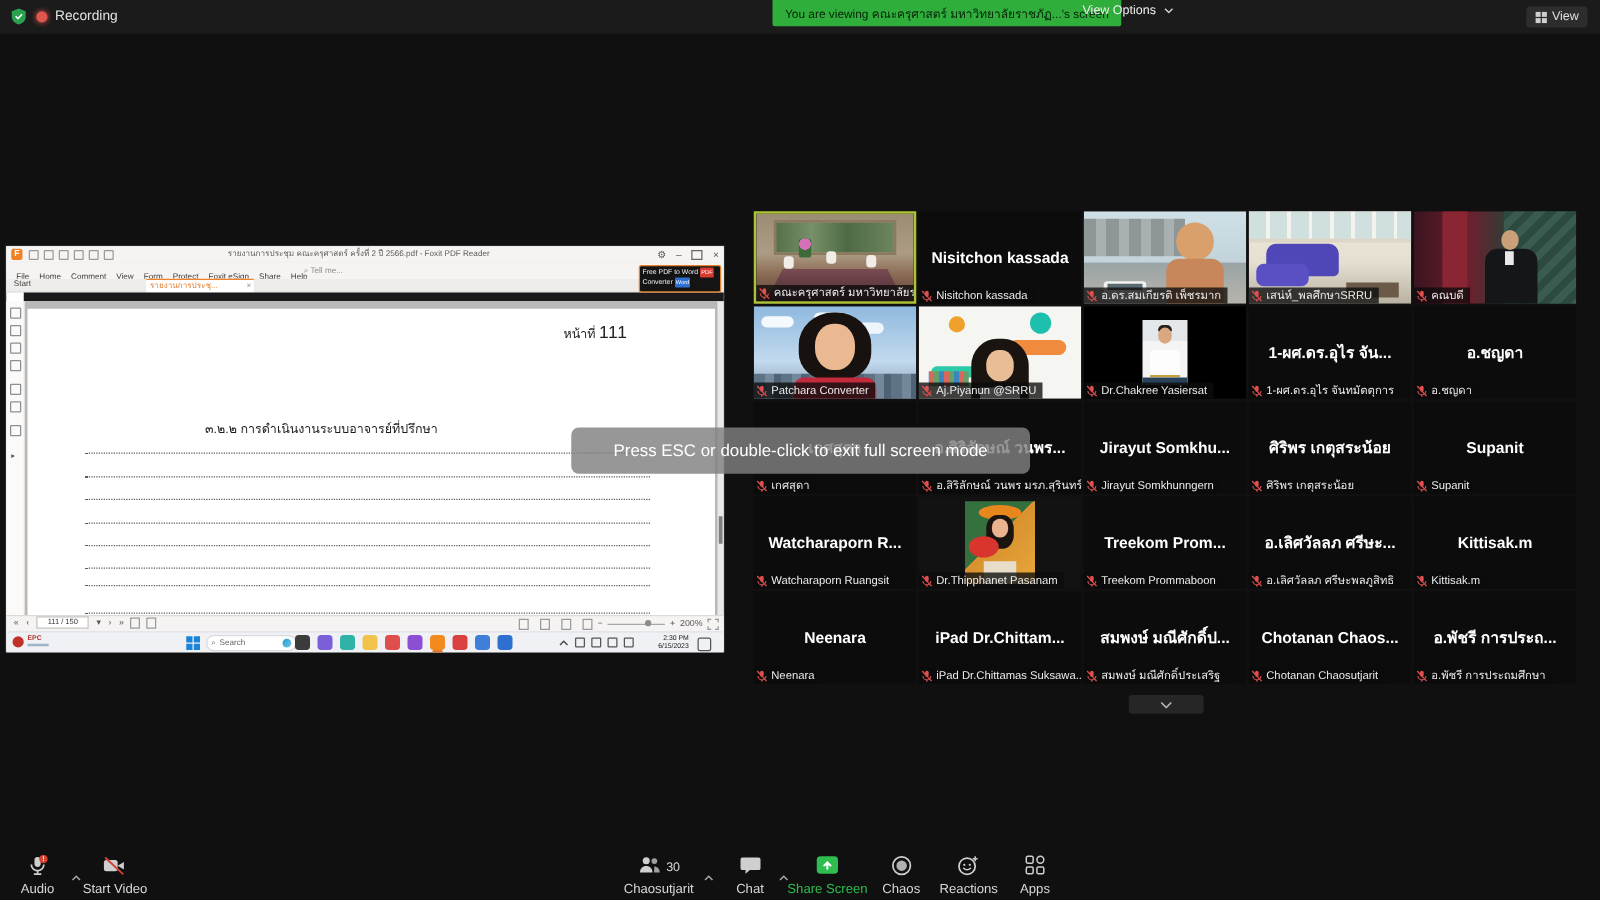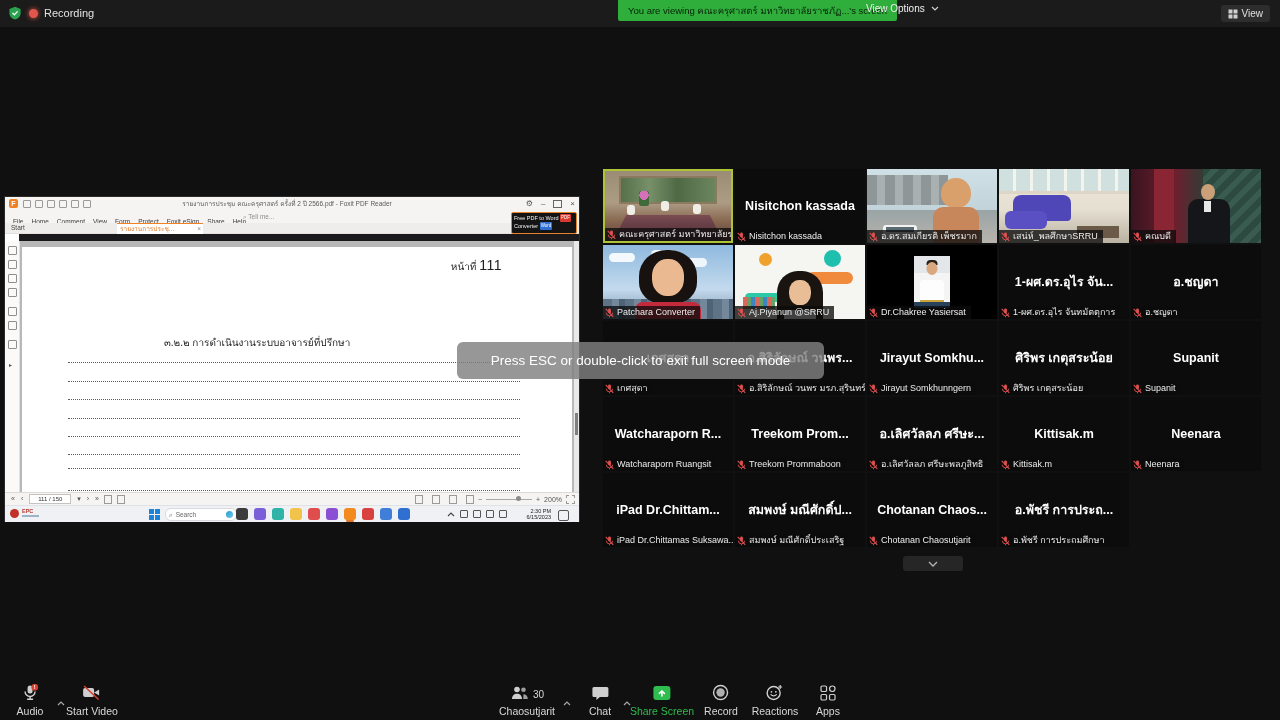--- a/index.html
+++ b/index.html
@@ -583,20 +583,40 @@
           <svg width="9" height="10" viewBox="0 0 10 11" style="flex:none">
             <rect x="3.4" y="0.5" width="3.2" height="5.5" rx="1.6" fill="#e05050"></rect>
             <path d="M1.5 5.2a3.5 3.5 0 0 0 7 0" fill="none" stroke="#e05050" stroke-width="1"></path>
             <line x1="5" y1="8.7" x2="5" y2="10.3" stroke="#e05050" stroke-width="1"></line>
             <line x1="0.8" y1="0.8" x2="9.2" y2="9.8" stroke="#e05050" stroke-width="1.2"></line>
           </svg>
           <span>Watcharaporn Ruangsit</span>
         </div>
       </div>
       <div class="tile">
+        <div class="sc s-tp">
+          <div class="tp-photo">
+            <div class="tp-hat"></div>
+            <div class="tp-hair"></div>
+            <div class="tp-face"></div>
+            <div class="tp-bubble"></div>
+            <div class="tp-dress"></div>
+          </div>
+        </div>
+        <div class="tile-label">
+          <svg width="9" height="10" viewBox="0 0 10 11" style="flex:none">
+            <rect x="3.4" y="0.5" width="3.2" height="5.5" rx="1.6" fill="#e05050"></rect>
+            <path d="M1.5 5.2a3.5 3.5 0 0 0 7 0" fill="none" stroke="#e05050" stroke-width="1"></path>
+            <line x1="5" y1="8.7" x2="5" y2="10.3" stroke="#e05050" stroke-width="1"></line>
+            <line x1="0.8" y1="0.8" x2="9.2" y2="9.8" stroke="#e05050" stroke-width="1.2"></line>
+          </svg>
+          <span>Dr.Thipphanet Pasanam</span>
+        </div>
+      </div>
+      <div class="tile">
         <div class="center-name">Treekom  Prom...</div>
         <div class="tile-label">
           <svg width="9" height="10" viewBox="0 0 10 11" style="flex:none">
             <rect x="3.4" y="0.5" width="3.2" height="5.5" rx="1.6" fill="#e05050"></rect>
             <path d="M1.5 5.2a3.5 3.5 0 0 0 7 0" fill="none" stroke="#e05050" stroke-width="1"></path>
             <line x1="5" y1="8.7" x2="5" y2="10.3" stroke="#e05050" stroke-width="1"></line>
             <line x1="0.8" y1="0.8" x2="9.2" y2="9.8" stroke="#e05050" stroke-width="1.2"></line>
           </svg>
           <span>Treekom Prommaboon</span>
         </div>
@@ -759,21 +779,21 @@
         </span>
         <span class="ctl-label">Share Screen</span>
       </div>
       <div class="ctl" style="left: 721px;">
         <span class="ctl-top">
           <span><svg width="17" height="17" viewBox="0 0 17 17">
               <circle cx="8.5" cy="8.5" r="7" fill="none" stroke="#cfcfcf" stroke-width="1.4"></circle>
               <circle cx="8.5" cy="8.5" r="4.2" fill="#b0b0b0"></circle>
             </svg></span>
         </span>
-        <span class="ctl-label">Record</span>
+        <span class="ctl-label">Chaos</span>
       </div>
       <div class="ctl" style="left: 775px;">
         <span class="ctl-top">
           <span><svg width="18" height="17" viewBox="0 0 18 17">
               <circle cx="8" cy="9" r="6.5" fill="none" stroke="#cfcfcf" stroke-width="1.4"></circle>
               <circle cx="5.8" cy="7.8" r="0.9" fill="#cfcfcf"></circle>
               <circle cx="10.2" cy="7.8" r="0.9" fill="#cfcfcf"></circle>
               <path d="M5.3 10.6a3.6 3.6 0 0 0 5.4 0" stroke="#cfcfcf" stroke-width="1.2" fill="none" stroke-linecap="round"></path>
               <path d="M14.5 1v4M12.5 3h4" stroke="#cfcfcf" stroke-width="1.2"></path>
             </svg></span>

